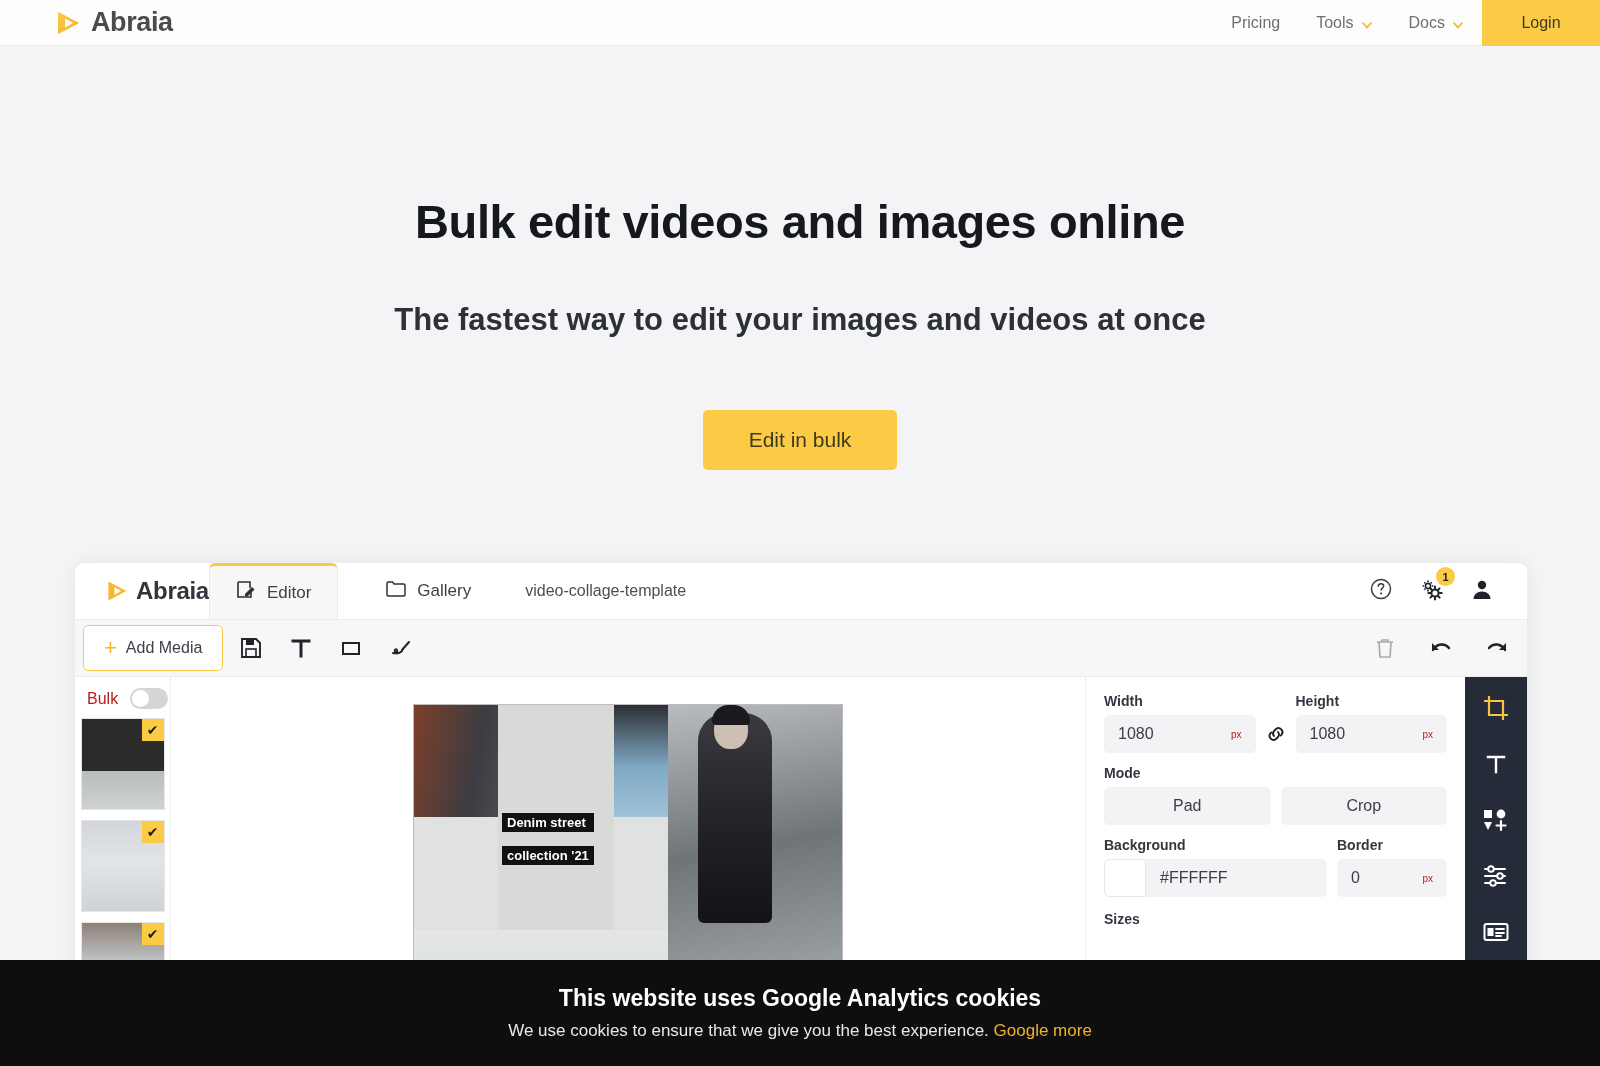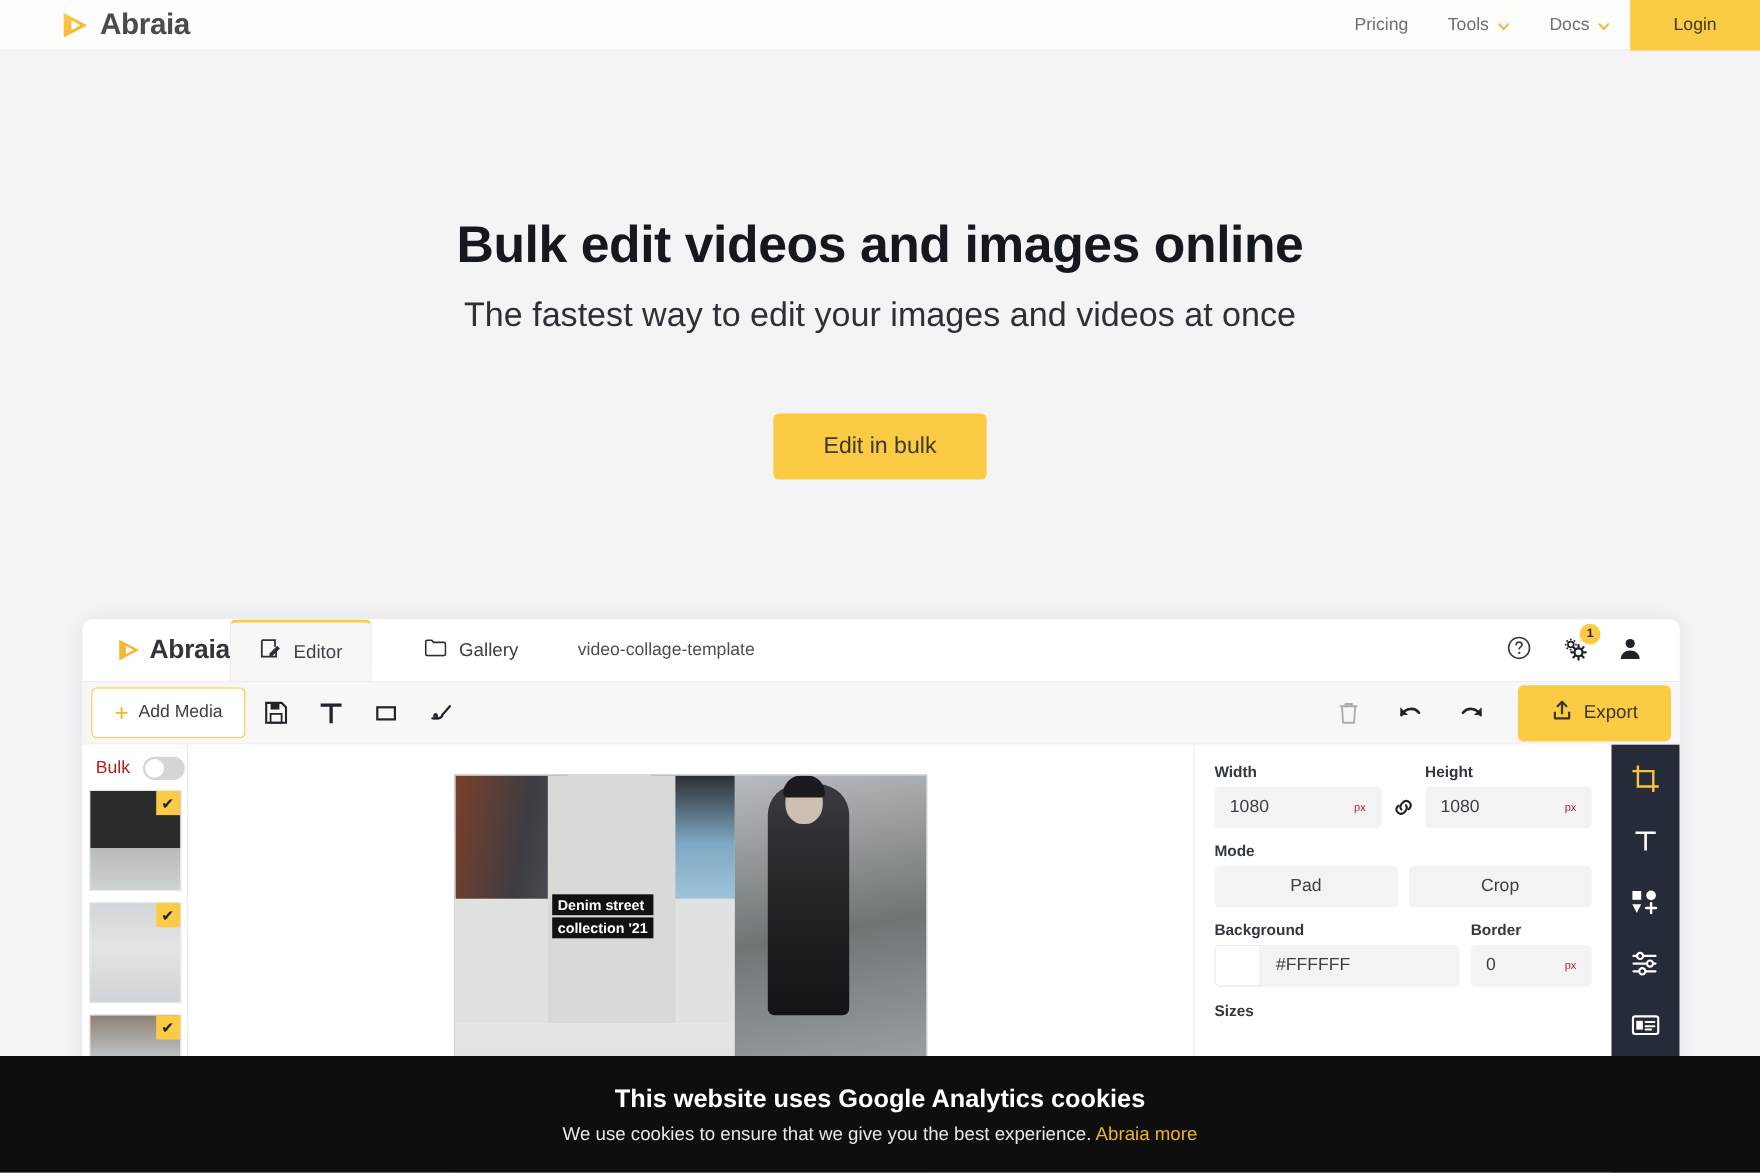--- a/index.html
+++ b/index.html
@@ -34,21 +34,21 @@
     padding: 0 26px; cursor: pointer; min-width: 118px; justify-content: center;
   }
 
   
   .hero { text-align: center; padding-top: 150px; }
   .hero h1 {
     font-size: 47px; font-weight: bold; color: #15181f;
     letter-spacing: -0.4px; line-height: 1.1;
   }
   .hero p {
-    font-size: 31px; color: #2c3038; margin-top: 20px; font-weight: normal;
+    font-size: 31px; color: #2c3038; margin-top: 54px; font-weight: bold;
   }
   .cta-wrap { margin-top: 72px; display: flex; justify-content: center; }
   .cta {
     background: #fbcb45; color: #3e3a20;
     font-size: 21px; border: none; border-radius: 5px;
     padding: 18px 46px; cursor: pointer;
   }
 
   
   .app-panel {
@@ -154,21 +154,21 @@
   .cl-top .a { width: 40%; background: linear-gradient(100deg,#7c3f2b,#3c3c42 60%,#51545b); }
   .cl-top .b { flex: 1; background: #c9cdca; }
   .cl-top .c { width: 30%; background: linear-gradient(#2c2f33,#7fa8c4 55%,#9fc3d8); }
   .wall-col { position:absolute; left: 84px; top:0; width: 116px; bottom:0; background:#d7dad7;}
   .denim-text {
     position: absolute; left: 88px; top: 108px; z-index: 3;
     font-family: "Liberation Sans", sans-serif;
   }
   .denim-text span {
     display: block; background: #111; color: #fff;
-    font-size: 13px; font-weight: bold; padding: 2px 5px; margin-bottom: 2px;
+    font-size: 13px; font-weight: bold; padding: 2px 5px; margin-bottom: 14px;
     white-space: nowrap;
   }
   .cl-bottom {
     position: absolute; left:0; right:0; bottom:0; height: 135px;
     background: linear-gradient(#e3e6e4,#d4d8d6);
   }
   .canvas-right { flex: 1; position: relative; background: #8e9396; overflow:hidden; }
   .cr-bg { position:absolute; inset:0; background: linear-gradient(170deg,#b9bcbe 0%,#6f7477 40%,#9aa0a3 75%,#d0d4d6 100%); }
   .cr-person {
     position:absolute; left: 30px; top: 8px; width: 74px; height: 210px;
@@ -398,30 +398,20 @@
           <path d="M5 13c4-7 12-7 16-2" fill="none" stroke="#1f232a" stroke-width="2.4" stroke-linecap="round"></path>
           <path d="M4 6v7h7" fill="#1f232a"></path>
         </svg>
       </div>
       <div class="tool-icon">
         <svg width="26" height="22" viewBox="0 0 26 22">
           <path d="M21 13c-4-7-12-7-16-2" fill="none" stroke="#1f232a" stroke-width="2.4" stroke-linecap="round"></path>
           <path d="M22 6v7h-7" fill="#1f232a"></path>
         </svg>
       </div>
-      <button class="export-btn">
-        <span>
-          <svg width="20" height="20" viewBox="0 0 20 20">
-            <path d="M10 2.5v10" stroke="#3a3722" stroke-width="2" stroke-linecap="round"></path>
-            <path d="M6 6l4-4 4 4" fill="none" stroke="#3a3722" stroke-width="2" stroke-linecap="round" stroke-linejoin="round"></path>
-            <path d="M3.5 11v6h13v-6" fill="none" stroke="#3a3722" stroke-width="2" stroke-linejoin="round"></path>
-          </svg>
-        </span>
-        <span>Export</span>
-      </button>
     </div>
   </div>
 
   <div class="app-body">
 
     <div class="left-rail">
       <div class="bulk-row">
         <span class="bulk-label">Bulk</span>
         <span class="toggle">
             <span class="knob"></span>
@@ -559,15 +549,15 @@
         </svg>
       </div>
     </div>
   </div>
 </div>
 
 <div class="cookie">
   <h3>This website uses Google Analytics cookies</h3>
   <p>
     <span>We use cookies to ensure that we give you the best experience.</span>
-    <a>Abraia more</a>
+    <a>Google more</a>
   </p>
 </div>
 
 </body></html>

